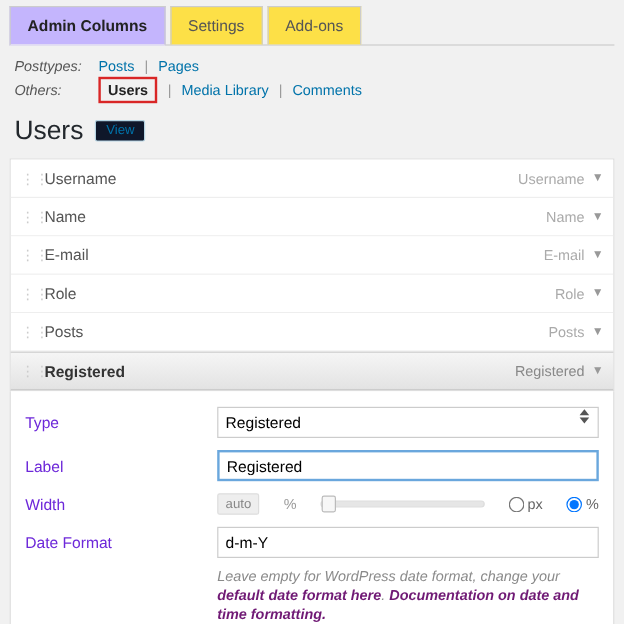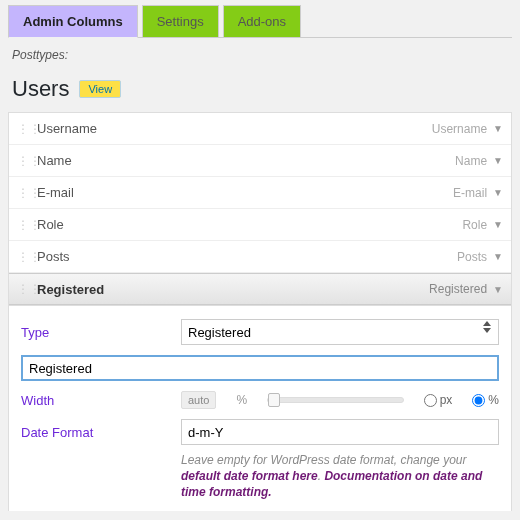--- a/index.html
+++ b/index.html
@@ -11,42 +11,42 @@
     width: 520px;
     height: 520px;
     overflow: hidden;
   }
   .wrapper { padding: 0 8px 8px 8px; }
 
   
   .tabs { display: flex; align-items: flex-end; height: 34px; border-bottom: 1px solid #ccc; margin-top: 4px;}
   .tab {
     padding: 8px 14px; font-size: 13px; color: #555;
-    background: #84cc16; border: 1px solid #ccc; border-bottom: none;
+    background: #fde047; border: 1px solid #ccc; border-bottom: none;
     margin-right: 4px; border-radius: 0;
     cursor: pointer;
   }
   .tab.active { background: #c4b5fd; color: #222; font-weight: 600; border-bottom: 1px solid #f1f1f1; position: relative; top:1px;}
 
   
   .filters { padding: 10px 4px 6px 4px; font-size: 12px; color: #444; }
   .filter-row { display: flex; align-items: center; margin-bottom: 6px; }
   .filter-label { width: 70px; color: #555; font-style: italic; }
   .filter-links a { color: #0073aa; text-decoration: none; cursor:pointer; }
   .filter-links .sep { color: #999; padding: 0 5px; }
   .filter-links .active {
     color: #222; font-weight: 600;
     border: 2px solid #d92626; padding: 2px 6px;
   }
 
   
   .heading { display: flex; align-items: center; gap: 10px; padding: 2px 4px 10px 4px; }
   .heading h2 { font-size: 22px; font-weight: 400; color: #23282d; }
   .view-btn {
-    background: #fde047; border: 1px solid #b6d4e3; color: #0073aa;
+    background: #0f172a; border: 1px solid #b6d4e3; color: #0073aa;
     font-size: 11px; padding: 2px 8px; border-radius: 2px; cursor:pointer;
   }
 
   
   .col-panel { background: #fff; border: 1px solid #ddd; }
   .col-row {
     display: flex; align-items: center; height: 32px;
     border-bottom: 1px solid #eee; padding: 0 8px;
     background: #fff;
   }
@@ -116,20 +116,35 @@
 
   <div class="tabs">
     <div class="tab active">Admin Columns</div>
     <div class="tab">Settings</div>
     <div class="tab">Add-ons</div>
   </div>
 
   <div class="filters">
     <div class="filter-row">
       <span class="filter-label">Posttypes:</span>
+      <span class="filter-links">
+        <a>Posts</a>
+        <span class="sep">|</span>
+        <a>Pages</a>
+      </span>
+    </div>
+    <div class="filter-row">
+      <span class="filter-label">Others:</span>
+      <span class="filter-links">
+        <a class="active">Users</a>
+        <span class="sep">|</span>
+        <a>Media Library</a>
+        <span class="sep">|</span>
+        <a>Comments</a>
+      </span>
     </div>
   </div>
 
   <div class="heading">
     <h2>Users</h2>
     <button class="view-btn">View</button>
   </div>
 
   <div class="col-panel">
     <div class="col-row">
@@ -173,20 +188,21 @@
   <div class="form-area">
     <div class="form-row">
       <div class="flabel">Type</div>
       <div class="fcontrol select-wrap">
         <select class="full">
           <option>Registered</option>
         </select>
       </div>
     </div>
     <div class="form-row">
+      <div class="flabel">Label</div>
       <div class="fcontrol">
         <input class="full label-field" value="Registered" style="">
       </div>
     </div>
     <div class="form-row">
       <div class="flabel">Width</div>
       <div class="fcontrol width-group">
         <span class="auto-chip">auto</span>
         <span class="pct">%</span>
         <div class="slider-track">

